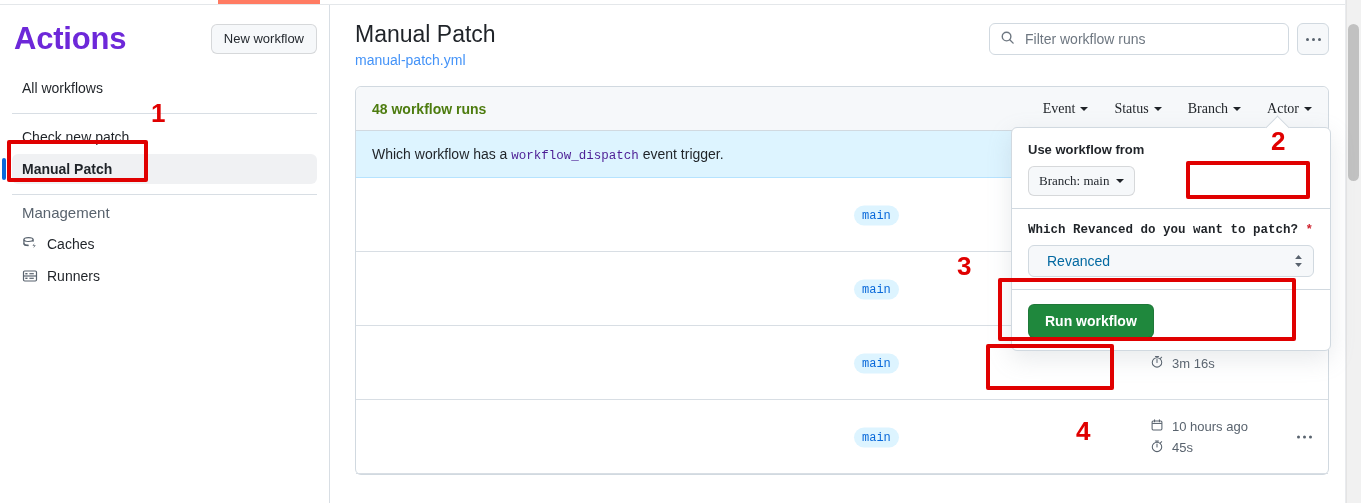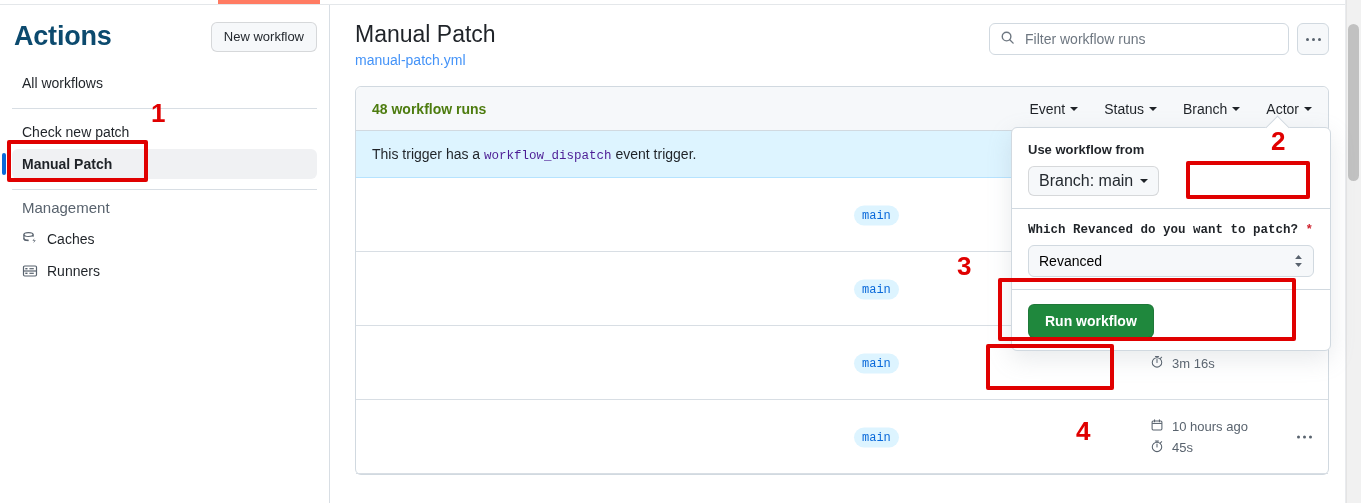--- a/index.html
+++ b/index.html
@@ -29,21 +29,21 @@
     position:absolute; left:0; top:5px; width:330px; height:498px;
     background:#fff;
     border-right:1px solid #d8dee4;
     padding:0 12px;
   }
   .sb-header {
     display:flex; align-items:center; justify-content:space-between;
     padding: 16px 0 0 0;
   }
   .sb-title {
-    font-size:27px; font-weight:700; letter-spacing:-0.2px; color:#0c4a6e;
+    font-size:31px; font-weight:700; letter-spacing:-0.2px; color:#6d28d9;
     padding-left:2px;
   }
   .new-workflow-btn {
     font-size:13px; color:#24292f; background:#f6f8fa;
     border:1px solid rgba(31,35,40,0.15); border-radius:6px;
     padding:5px 12px; line-height:18px; cursor:pointer;
     white-space:nowrap;
   }
 
   .sb-list { margin-top:16px; }
@@ -108,21 +108,21 @@
     margin-top:18px; border:1px solid #d1d9e0; border-radius:6px;
     overflow:visible; background:#fff; position:relative;
   }
   .runs-head {
     display:flex; align-items:center; justify-content:space-between;
     height:44px; padding:0 16px; background:#f6f8fa;
     border-bottom:1px solid #d1d9e0;
     border-radius:6px 6px 0 0;
   }
   .runs-count { font-size:14px; font-weight:600; color:#4d7c0f; }
-  .filters { display:flex; align-items:center; gap:26px; }
+  .filters { display:flex; align-items:center; gap:26px;font-family:Liberation Serif, serif; }
   .filter-item {
     font-size:14px; color:#1f2328; cursor:pointer; display:flex;
     align-items:center; gap:5px;
   }
   .caret {
     width:0; height:0; border-left:4px solid transparent;
     border-right:4px solid transparent; border-top:4px solid #1f2328;
     display:inline-block;
   }
 
@@ -181,34 +181,34 @@
     content:""; position:absolute; top:-9px; right:44px;
     width:16px; height:16px; background:#fff;
     border-left:1px solid #d1d9e0; border-top:1px solid #d1d9e0;
     transform:rotate(45deg);
   }
   .dp-sec { padding:14px 16px 12px 16px; }
   .dp-sec.bordered { border-bottom:1px solid #d1d9e0; }
   .dp-label { font-size:13px; font-weight:600; color:#1f2328; margin-bottom:9px; }
   .branch-select-btn {
     display:inline-flex; align-items:center; gap:7px;
-    font-size:16px; color:#24292f; background:#f6f8fa;
+    font-size:13px; color:#24292f; background:#f6f8fa;
     border:1px solid rgba(31,35,40,0.15); border-radius:6px;
-    padding:5px 10px; cursor:pointer; line-height:18px;
+    padding:5px 10px; cursor:pointer; line-height:18px;font-family:Liberation Serif, serif;
   }
   .dp-question {
     font-family:"Liberation Mono", monospace; font-size:12.5px;
     font-weight:700; color:#1f2328; margin-bottom:8px;
   }
   .req-star { color:#cf222e; font-weight:700; }
   .dp-select {
     position:relative; width:100%; height:32px;
     border:1px solid #d1d9e0; border-radius:6px; background:#f6f8fa;
-    display:flex; align-items:center; padding:0 26px 0 10px;
-    font-size:14px; color:#000000; cursor:pointer;
+    display:flex; align-items:center; padding:0 26px 0 18px;
+    font-size:14px; color:#0369a1; cursor:pointer;
   }
   .dp-select .spin {
     position:absolute; right:9px; top:50%; transform:translateY(-50%);
     display:flex; flex-direction:column; gap:2px; color:#59636e;
   }
   .green-btn {
     background:#1f883d; color:#fff; border:1px solid rgba(31,35,40,0.15);
     border-radius:6px; font-size:14px; font-weight:600;
     padding:6px 16px; cursor:pointer; line-height:20px;
   }
@@ -344,21 +344,21 @@
           </div>
           <div class="filter-item">
             <span>Actor</span>
             <span class="caret"></span>
           </div>
         </div>
       </div>
 
       <div class="dispatch-bar">
         <div class="dispatch-text">
-          <span>This trigger has a</span>
+          <span>Which workflow has a</span>
           <code>workflow_dispatch</code>
           <span>event trigger.</span>
         </div>
         <button class="run-wf-btn">
           <span>Run workflow</span>
           <span class="caret"></span>
         </button>
       </div>
 
       <div class="run-row">

